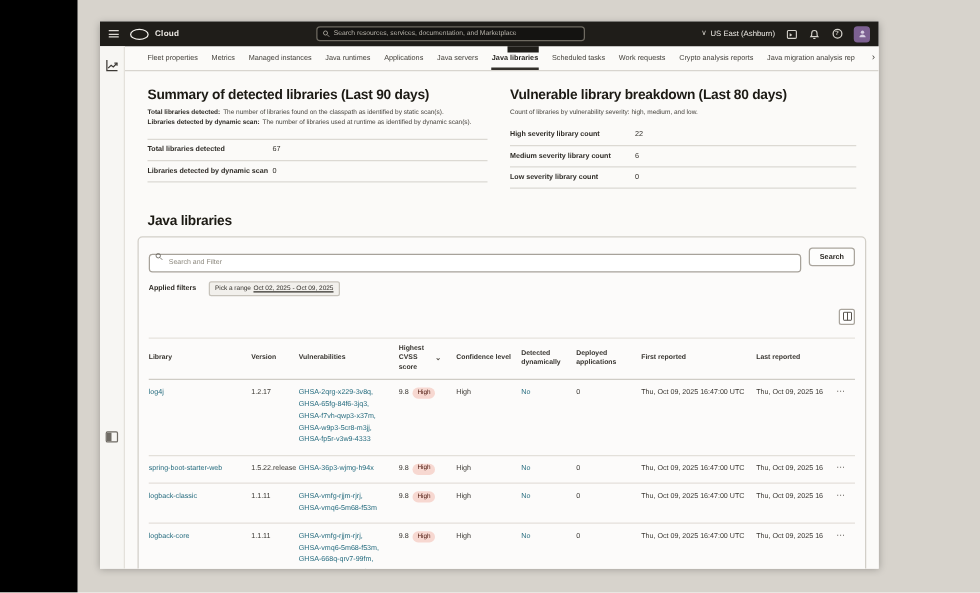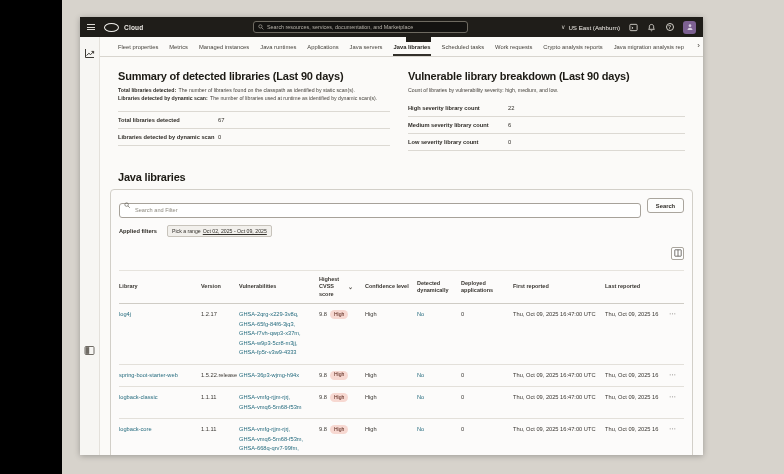--- a/index.html
+++ b/index.html
@@ -193,21 +193,21 @@
               <span class="val">67</span>
             </div>
             <div class="kv">
               <span class="lbl">Libraries detected by dynamic scan</span>
               <span class="val">0</span>
             </div>
           </div>
         </div>
 
         <div>
-          <h1 class="sec">Vulnerable library breakdown (Last 90 days)</h1>
+          <h1 class="sec">Vulnerable library breakdown (Last 80 days)</h1>
           <div class="desc">Count of libraries by vulnerability severity: high, medium, and low.</div>
           <div class="kvlist tight">
             <div class="kv">
               <span class="lbl">High severity library count</span>
               <span class="val">22</span>
             </div>
             <div class="kv">
               <span class="lbl">Medium severity library count</span>
               <span class="val">6</span>
             </div>

